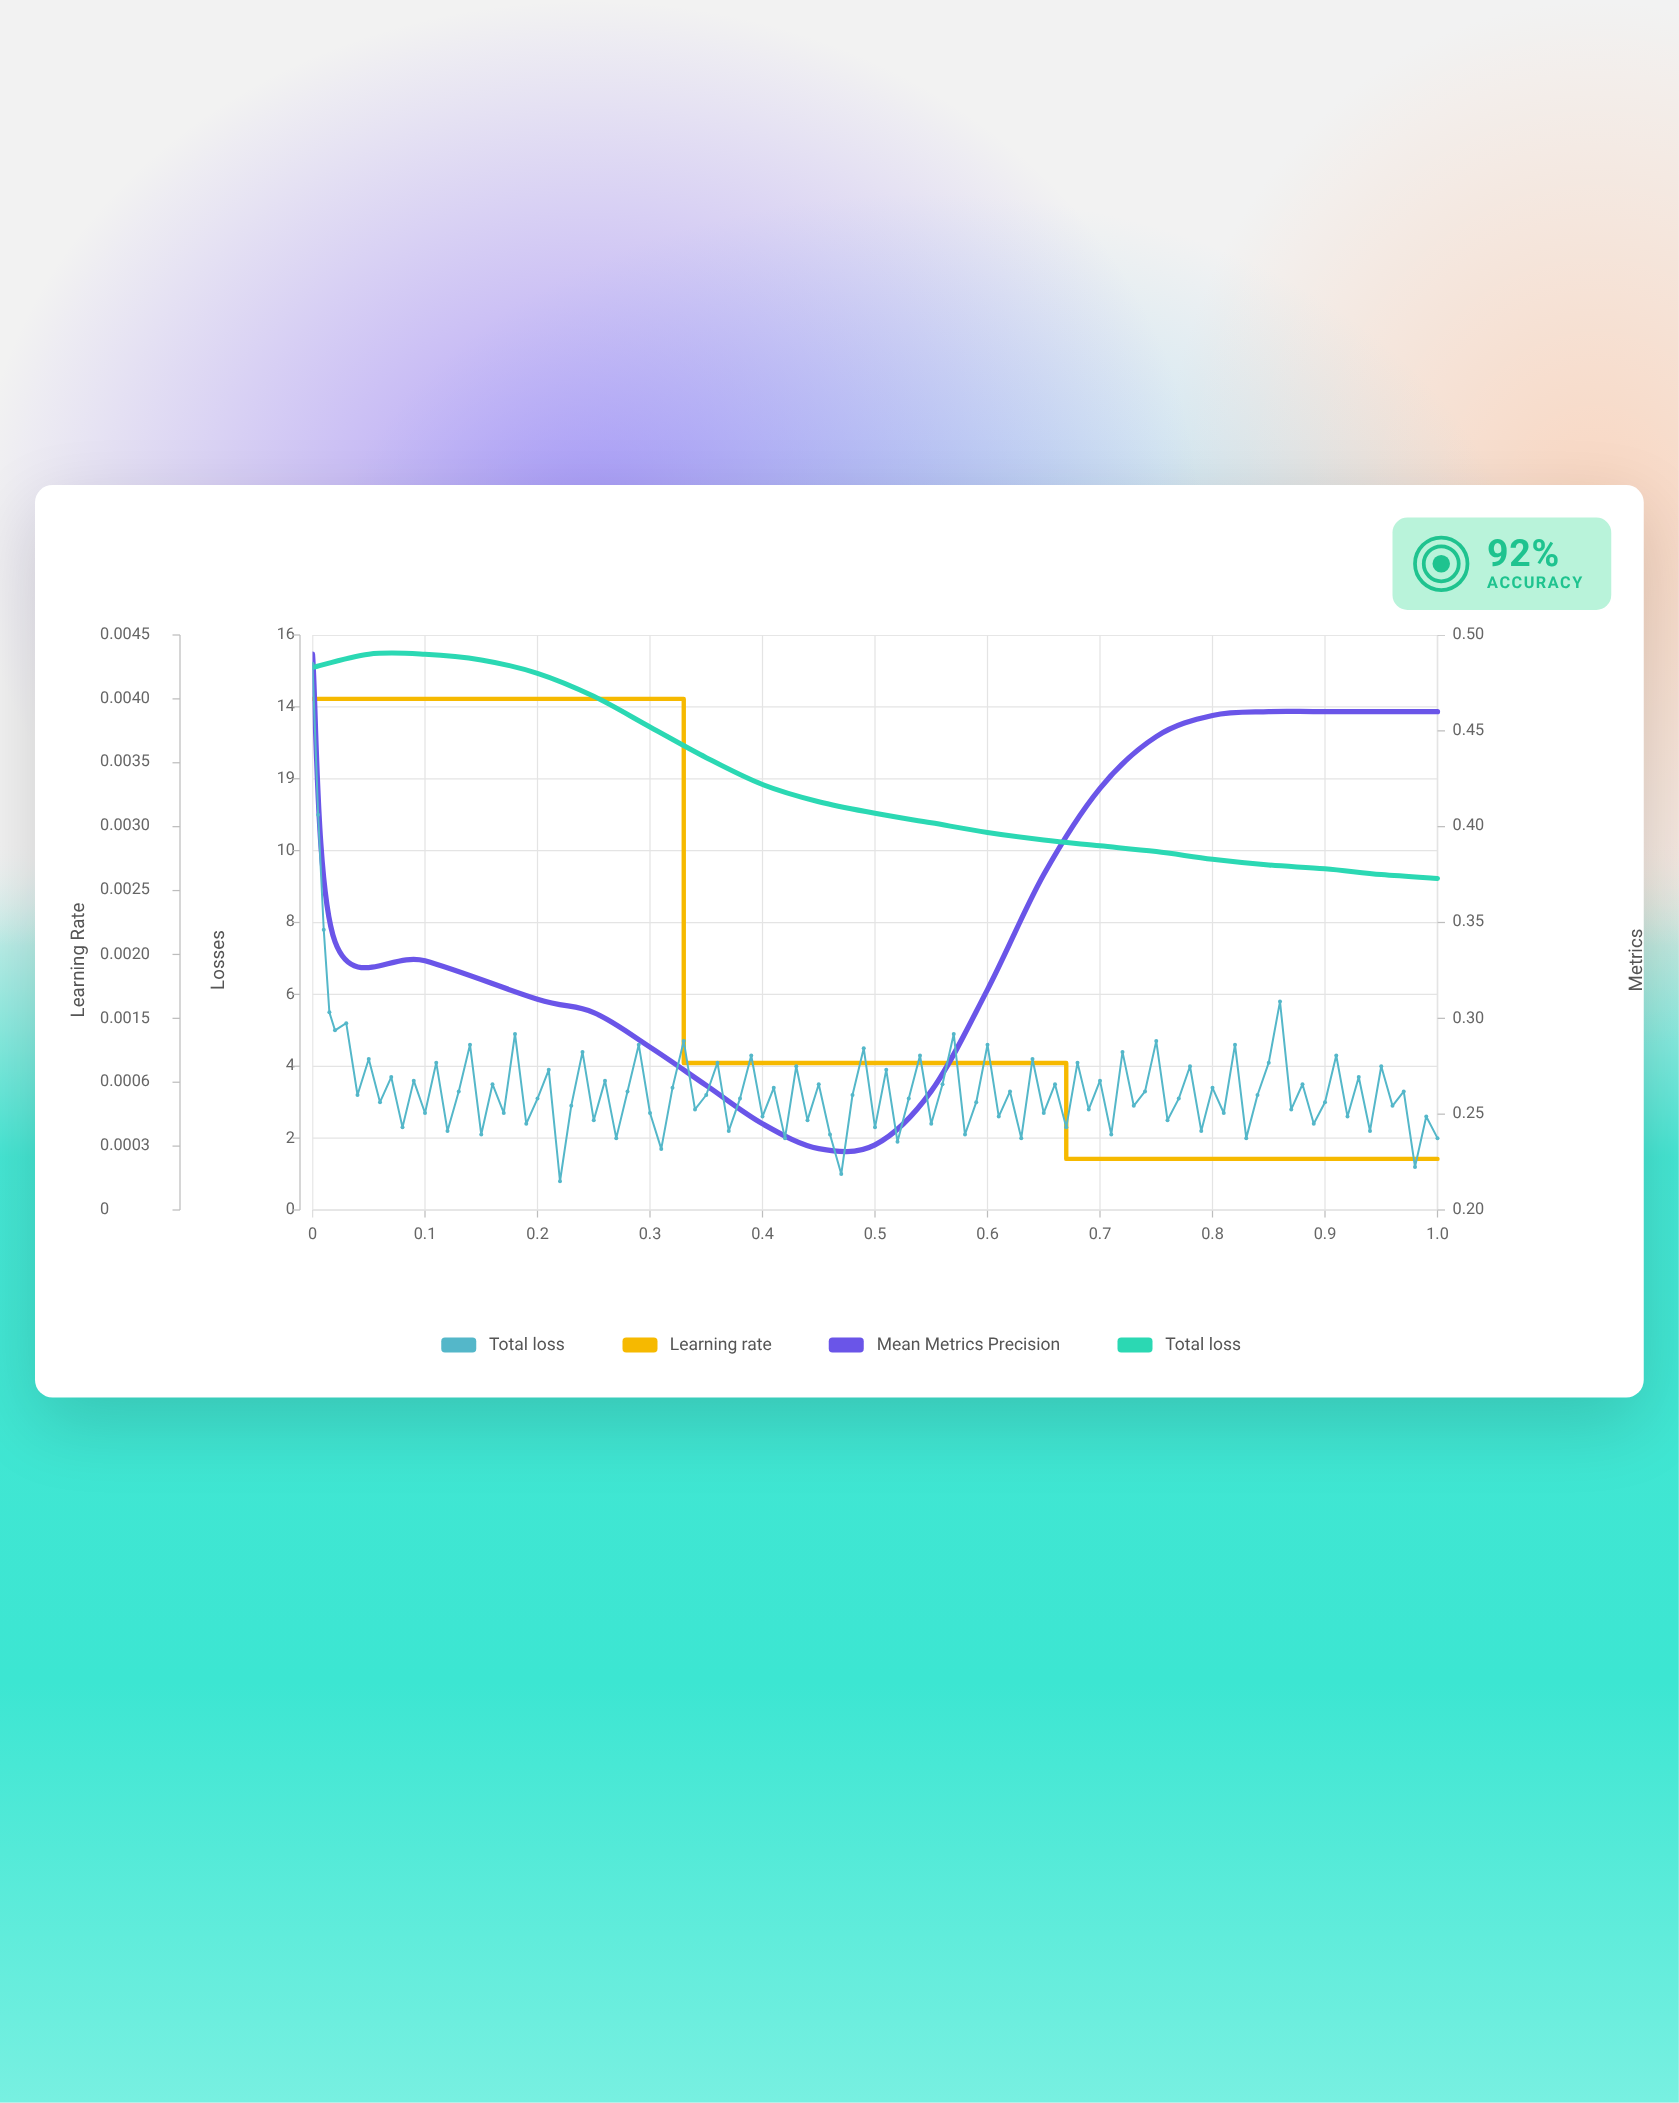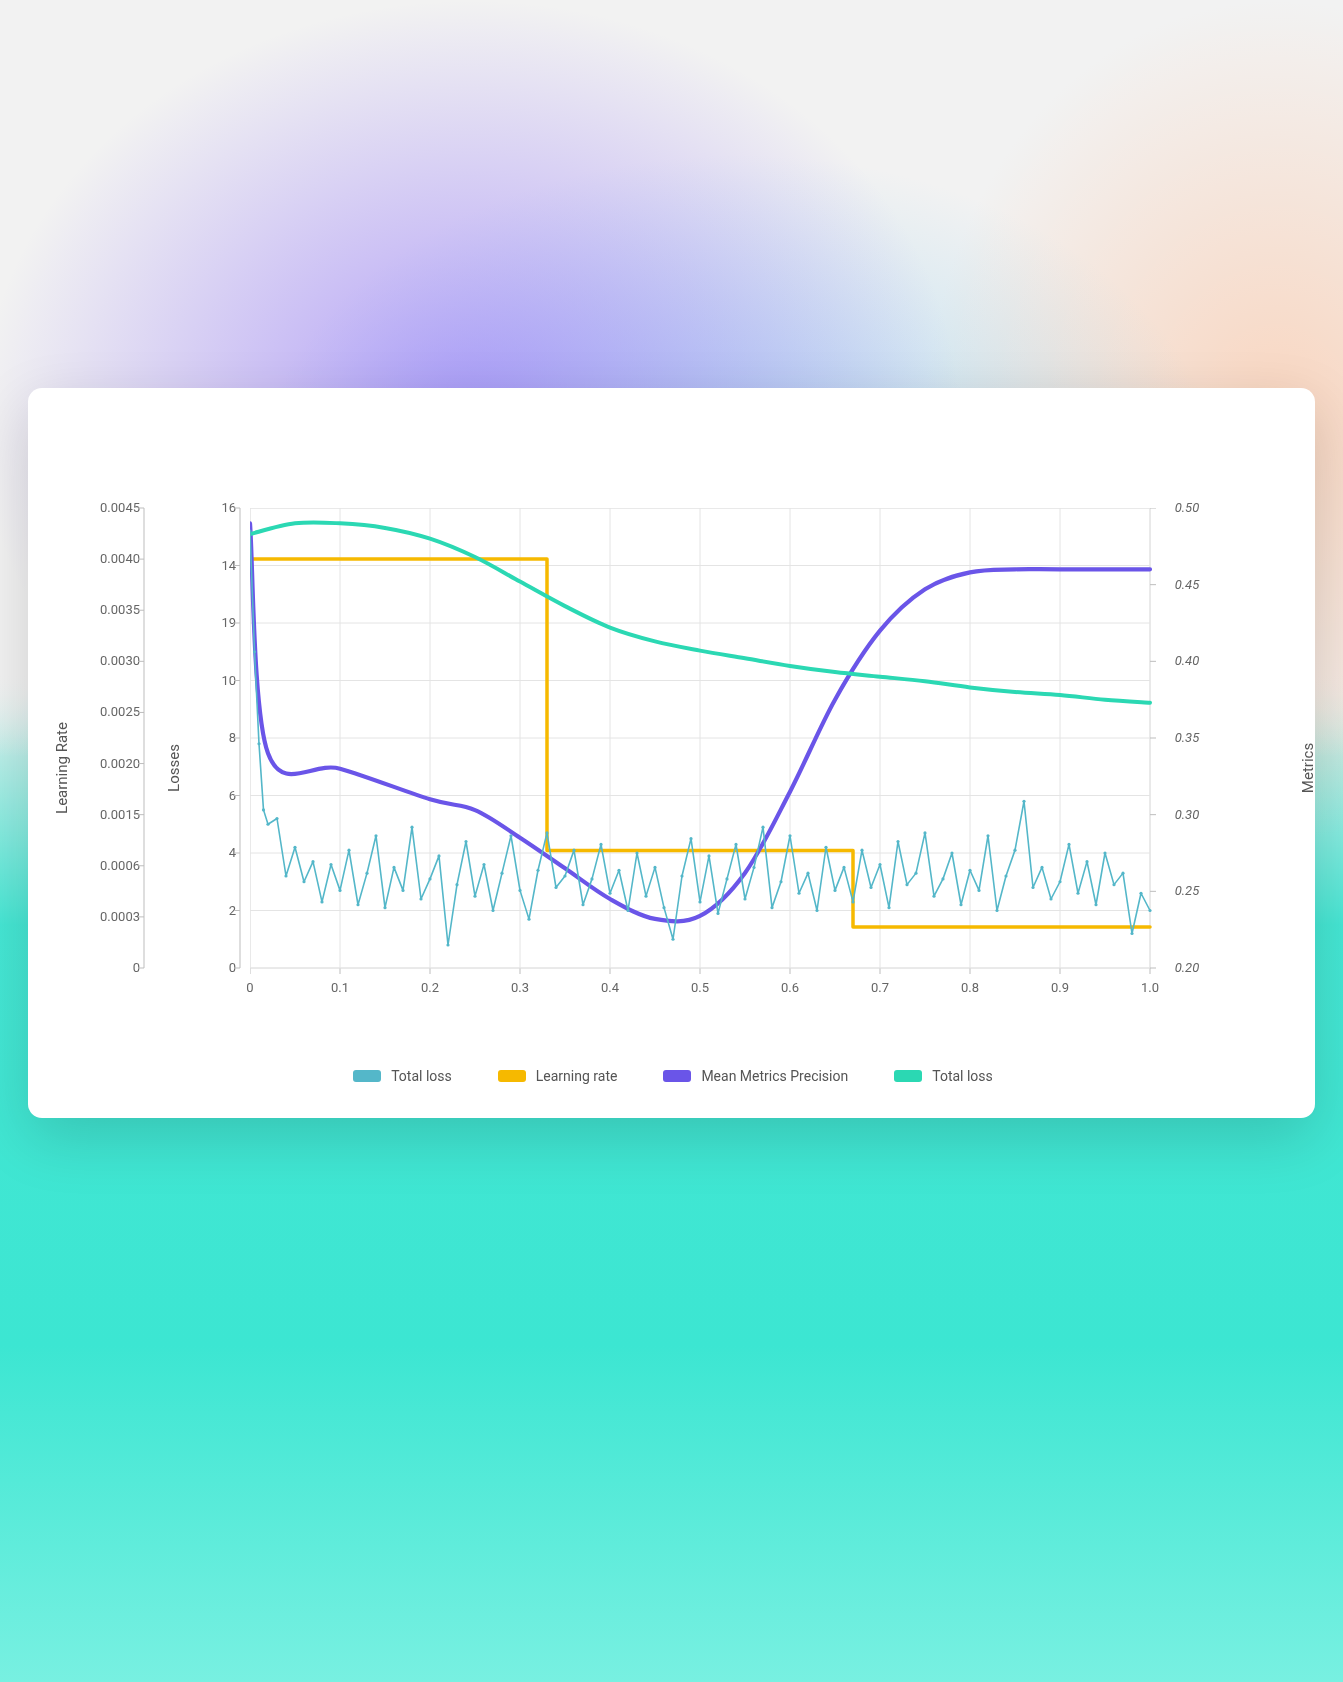--- a/index.html
+++ b/index.html
@@ -59,23 +59,23 @@
     position: absolute;
     font-size: 15px;
     color: #555;
     white-space: nowrap;
   }
   .axis-title.left1 { left: -16px; top: 50%; transform: translate(-50%,-50%) rotate(-90deg); transform-origin: center; }
   .axis-title.left2 { left: 96px; top: 50%; transform: translate(-50%,-50%) rotate(-90deg); transform-origin: center; }
   .axis-title.right { right: -40px; top: 50%; transform: translate(50%,-50%) rotate(-90deg); transform-origin: center; }
 
   .tick { position:absolute; font-size:13px; color:#666; }
-  .tick.l1 { right: calc(100% - 62px); text-align:right; width:60px;}
+  .tick.l1 { right: calc(100% - 62px); width:60px;}
   .tick.l2 { right: calc(100% - 158px); text-align:right; width:30px;}
-  .tick.r  { left: calc(100% - 60px); width:50px; text-align:center;font-style:italic;}
+  .tick.r  { left: calc(100% - 60px); width:50px; text-align:left;}
   .tick.x  { top: 472px; text-align:center; transform:translateX(-50%);}
 
   svg.plot { position:absolute; left:172px; top:0; }
 
   .legend {
     position:absolute;
     left:0; right:0;
     top: 560px;
     display:flex;
     justify-content:center;
@@ -87,20 +87,33 @@
   .legend .item { display:flex; align-items:center; gap:10px; }
   .legend .sw { width:28px; height:12px; border-radius:3px; }
 </style>
 </head>
 <body>
 
 <div class="bg"></div>
 
 <div class="card">
 
+  <div class="badge">
+    <span class="icon">
+      <svg width="46" height="46" viewBox="0 0 46 46">
+        <circle cx="23" cy="23" r="21" fill="none" stroke="#1fc38f" stroke-width="3"></circle>
+        <circle cx="23" cy="23" r="14" fill="none" stroke="#1fc38f" stroke-width="3"></circle>
+        <circle cx="23" cy="23" r="7" fill="#1fc38f"></circle>
+      </svg>
+    </span>
+    <span class="txt">
+      <span class="pct">92%</span>
+      <span class="lbl">ACCURACY</span>
+    </span>
+  </div>
 
   <div class="chart-wrap">
     <span class="axis-title left1">Learning Rate</span>
     <span class="axis-title left2">Losses</span>
     <span class="axis-title right">Metrics</span>
 
     <div id="ticks-container">
         <span class="tick l1" style="top:452px">0</span>
         <span class="tick l1" style="top:400.8888888888889px">0.0003</span>
         <span class="tick l1" style="top:349.77777777777777px">0.0006</span>

